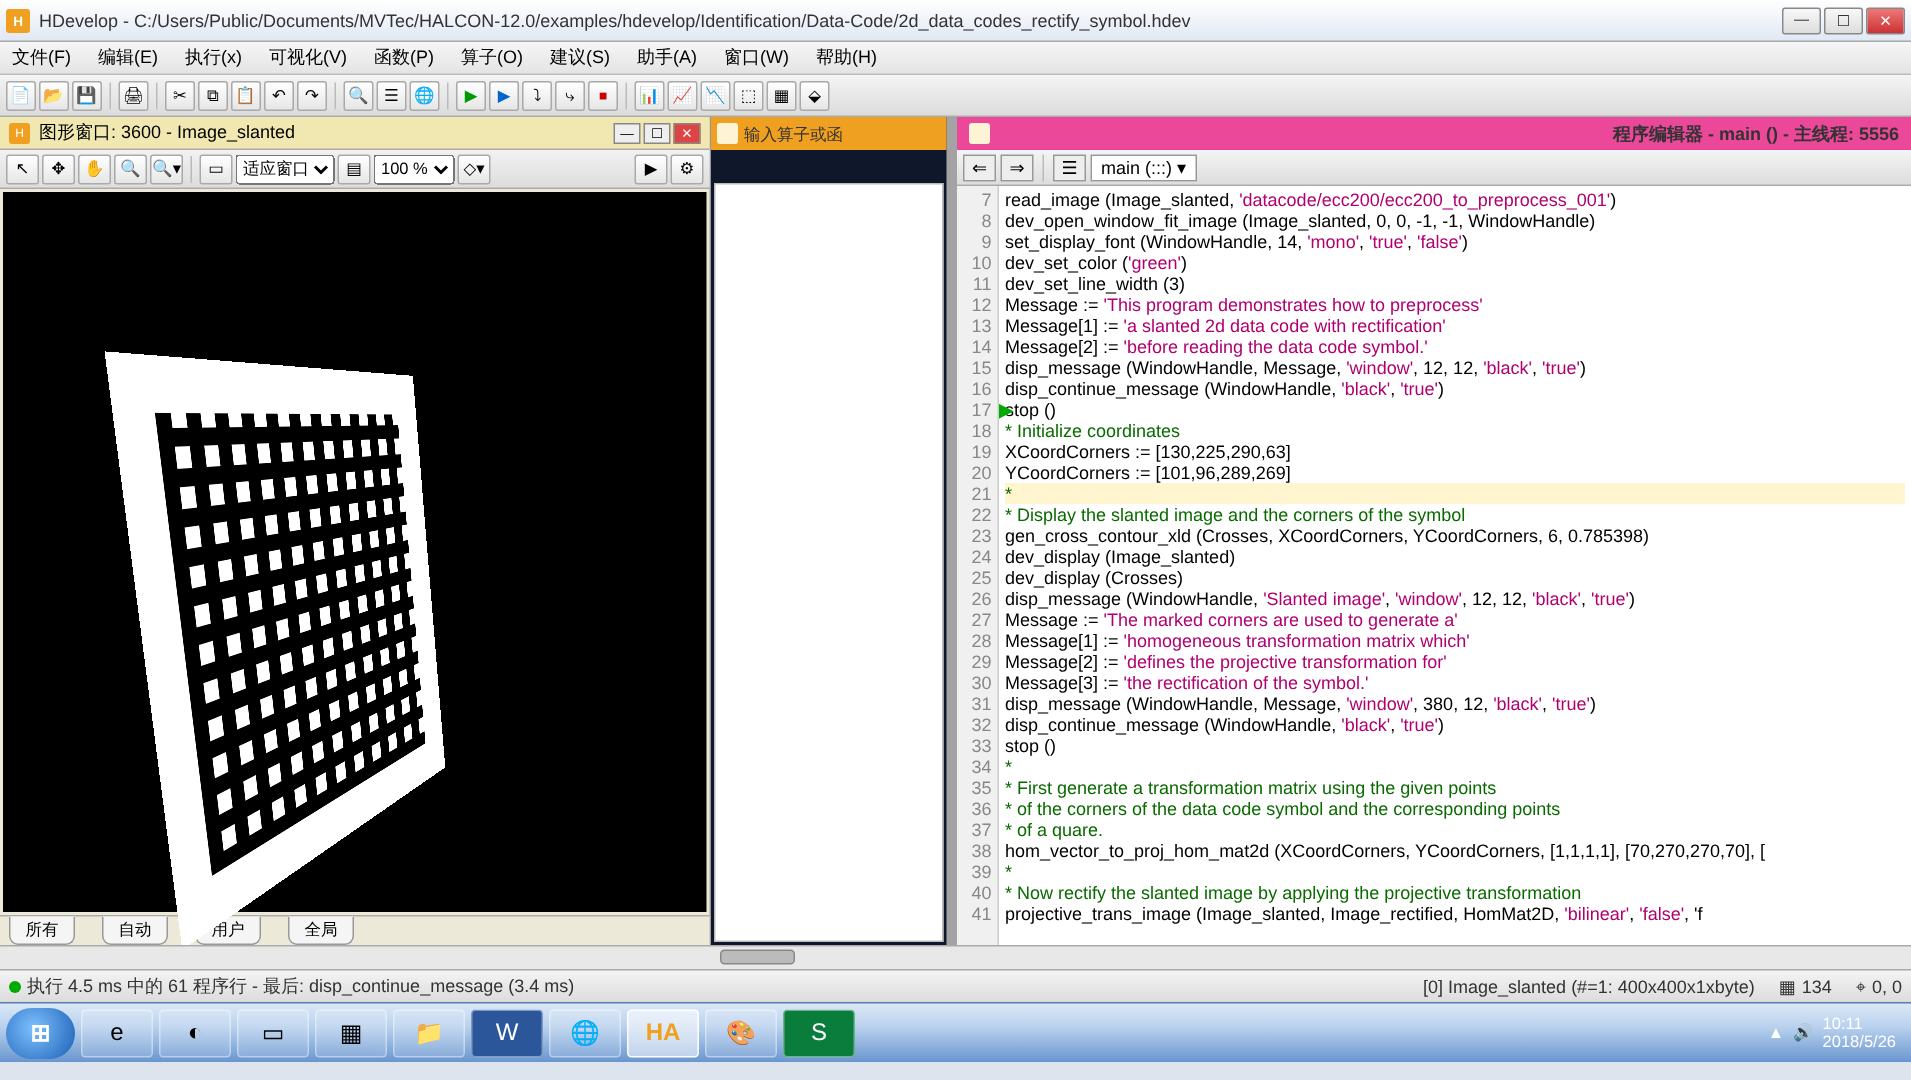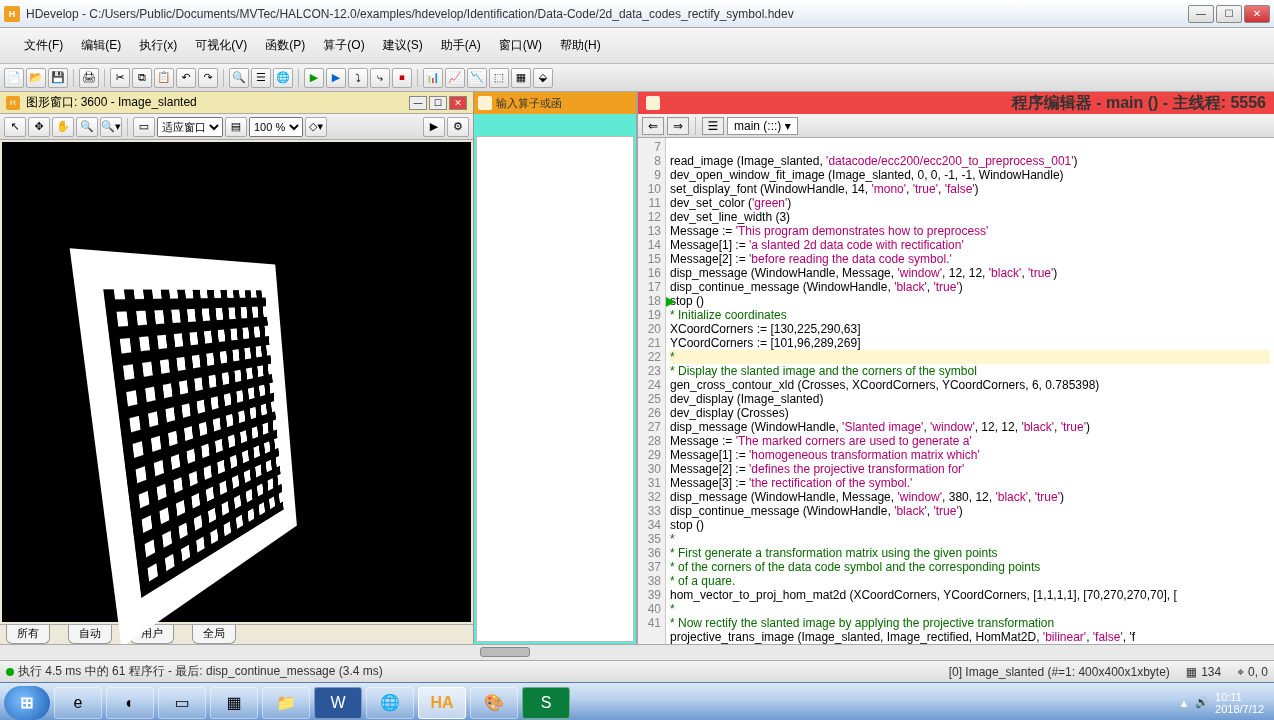--- a/index.html
+++ b/index.html
@@ -5,21 +5,21 @@
 * { margin: 0; padding: 0; box-sizing: border-box; font-family: "Microsoft YaHei", "Segoe UI", Tahoma, sans-serif; }
 body { width: 1274px; height: 720px; overflow: hidden; background: #dde4ed; }
 
 .titlebar { height: 28px; background: linear-gradient(#fff,#e0e8f4); display: flex; align-items: center; padding: 0 4px; font-size: 12px; color: #333; border-bottom: 1px solid #aaa;}
 .titlebar .icon-app { width:16px; height:16px; background:#f0a020; border-radius:2px; margin-right:6px; display:flex;align-items:center;justify-content:center;color:#fff;font-size:9px;font-weight:bold;}
 .titlebar .spacer{flex:1;}
 .winbtns{display:flex;gap:2px;}
 .winbtn{width:26px;height:18px;border:1px solid #888;border-radius:2px;background:linear-gradient(#f8f8f8,#ddd);display:flex;align-items:center;justify-content:center;font-size:10px;}
 .winbtn.close{background:linear-gradient(#e77,#c33);color:#fff;}
 
-.menubar{height:36px;background:linear-gradient(#f6f6f6,#e4e4e4);display:flex;align-items:center;padding:0 16px;gap:2px;font-size:12px;border-bottom:1px solid #bbb;}
+.menubar{height:22px;background:linear-gradient(#f6f6f6,#e4e4e4);display:flex;align-items:center;padding:0 0;gap:2px;font-size:12px;border-bottom:1px solid #bbb;}
 .menubar span{padding:2px 8px;cursor:default;}
 
 .toolbar{height:28px;background:linear-gradient(#f4f4f4,#dcdcdc);display:flex;align-items:center;padding:0 4px;gap:2px;border-bottom:1px solid #aaa;}
 .tb{width:20px;height:20px;border:1px solid #aaa;border-radius:2px;background:linear-gradient(#fff,#e6e6e6);display:flex;align-items:center;justify-content:center;font-size:11px;}
 .tsep{width:1px;height:18px;background:#bbb;margin:0 3px;}
 
 .workspace{display:flex;height:552px;}
 
 .left-pane{width:474px;display:flex;flex-direction:column;border-right:1px solid #999;background:#ece9d8;}
 .gw-title{height:22px;background:#f0e8b0;display:flex;align-items:center;padding:0 6px;font-size:12px;border-bottom:1px solid #aaa;}
@@ -32,36 +32,36 @@
 .gw-tools select{height:20px;font-size:11px;}
 .graphic-canvas{flex:1;background:#000;position:relative;margin:2px;}
 .qr-slanted{position:absolute;left:50px;top:120px;width:320px;height:320px;background:#fff;transform:perspective(600px) rotateY(55deg) rotateZ(-10deg);display:flex;align-items:center;justify-content:center;}
 .qr-inner{width:260px;height:260px;background:
  repeating-linear-gradient(0deg,#000 0 10px,transparent 10px 22px),
  repeating-linear-gradient(90deg,#000 0 12px,transparent 12px 24px);
  filter:contrast(3);}
 .tabs-bottom{height:20px;background:#ece9d8;display:flex;gap:16px;padding:0 6px;font-size:11px;border-top:1px solid #aaa;}
 .tabs-bottom span{border:1px solid #999;border-top:none;padding:1px 10px;background:#f5f5f5;border-radius:0 0 6px 6px;margin-right:2px;}
 
-.mid-pane{width:164px;background:#5eead4;border-right:2px solid #a3a3a3;display:flex;flex-direction:column;gap:20px;}
+.mid-pane{width:164px;background:#0f172a;border-right:7px solid #a3a3a3;display:flex;flex-direction:column;gap:20px;}
 .mid-header{height:22px;background:#f0a020;display:flex;align-items:center;padding:0 4px;font-size:11px;color:#333;}
 .mid-header .mini-icn{width:14px;height:14px;background:#fff3d6;border-radius:2px;margin-right:4px;}
 .mid-body{flex:1;background:#fff;margin:2px;border:1px solid #bbb;}
 .mid-btns{height:30px;display:flex;align-items:center;justify-content:flex-end;padding:0 6px;}
 .mid-btns button{font-size:11px;padding:2px 10px;}
 
 .editor-pane{flex:1;display:flex;flex-direction:column;background:#ece9d8;}
-.ed-title{height:22px;background:#ef4444;display:flex;align-items:center;padding:0 8px;font-size:16px;font-weight:bold;color:#333;justify-content:flex-end;}
+.ed-title{height:22px;background:#ec4899;display:flex;align-items:center;padding:0 8px;font-size:12px;font-weight:bold;color:#333;justify-content:flex-end;}
 .ed-title .mini-icn{width:14px;height:14px;background:#fff3d6;border-radius:2px;margin-right:6px;}
 .ed-toolbar{height:24px;background:linear-gradient(#f4f4f4,#ddd);display:flex;align-items:center;padding:0 4px;gap:3px;border-bottom:1px solid #aaa;font-size:12px;}
 .ed-toolbar .nav{width:22px;height:18px;border:1px solid #999;background:#eee;display:flex;align-items:center;justify-content:center;}
 .ed-toolbar .combo{border:1px solid #999;background:#fff;padding:1px 6px;flex:0 0 auto;}
 .code-area{flex:1;background:#fff;display:flex;font-family:"Courier New",monospace;font-size:12px;overflow:hidden;}
 .gutter{width:28px;background:#f0f0f0;color:#888;text-align:right;padding:2px 4px 2px 2px;line-height:14px;white-space:pre;border-right:1px solid #ccc;}
-.code{flex:1;padding:16px 4px;line-height:14px;white-space:pre;overflow:hidden;}
+.code{flex:1;padding:2px 4px;line-height:14px;white-space:pre;overflow:hidden;}
 .hilight{background:#fff6d0;}
 .arrow-pc{position:absolute;left:0;color:#0a0;font-weight:bold;}
 .kw{color:#000;}
 .str{color:#b00070;}
 .cmt{color:#0a6a00;}
 .code-wrap{position:relative;}
 
 .hscroll{height:16px;background:#e8e8e8;border-top:1px solid #aaa;position:relative;}
 .hscroll .thumb{position:absolute;left:480px;top:2px;width:50px;height:10px;background:#bbb;border:1px solid #888;border-radius:3px;}
 
@@ -296,16 +296,16 @@
   <div class="tbicon" style="background:#2b579a;color:#fff">W</div>
   <div class="tbicon">🌐</div>
   <div class="tbicon active" style="color:#f0a020;font-weight:bold">HA</div>
   <div class="tbicon">🎨</div>
   <div class="tbicon" style="background:#0a7d3d;color:#fff">S</div>
   <div class="tray">
     <span>▲</span>
     <span>🔊</span>
     <div class="clock">
       <div>10:11</div>
-        <div>2018/7/12</div>
+        <div>2018/5/26</div>
     </div>
   </div>
 </div>
 
 </body></html>

